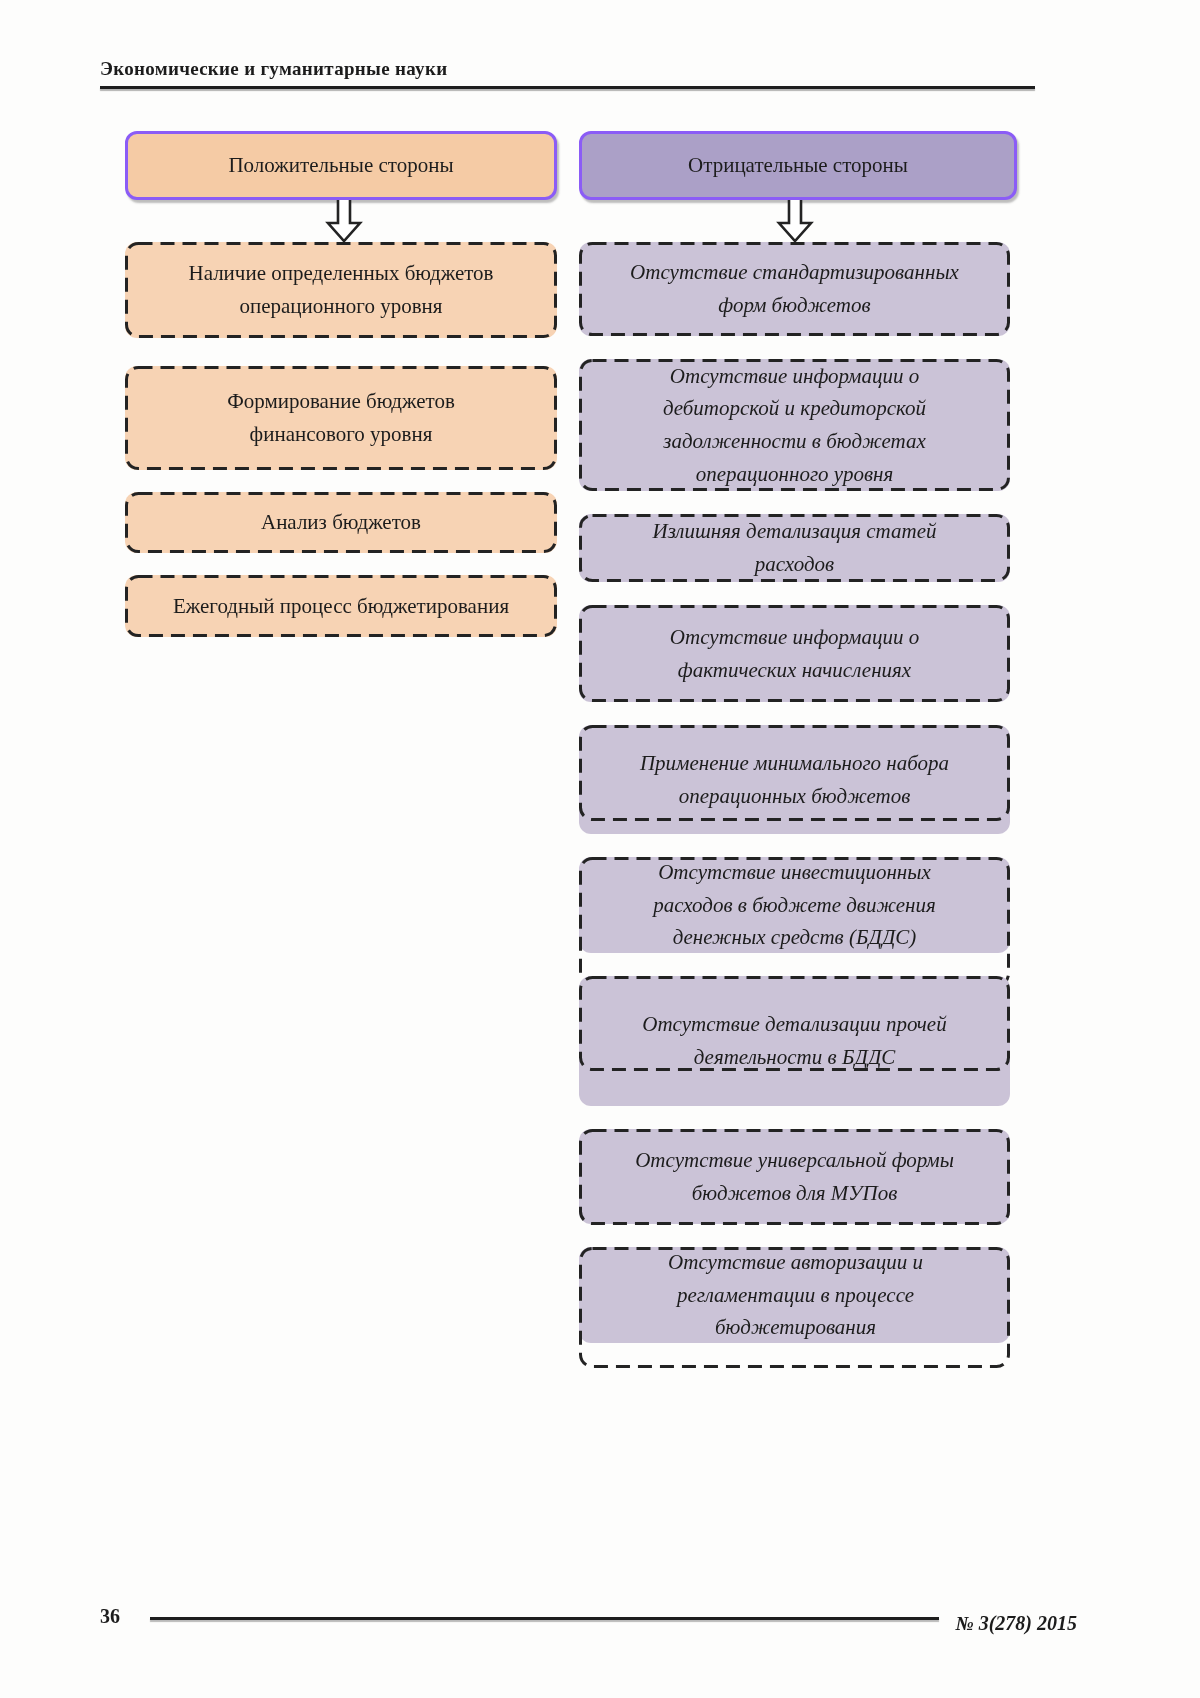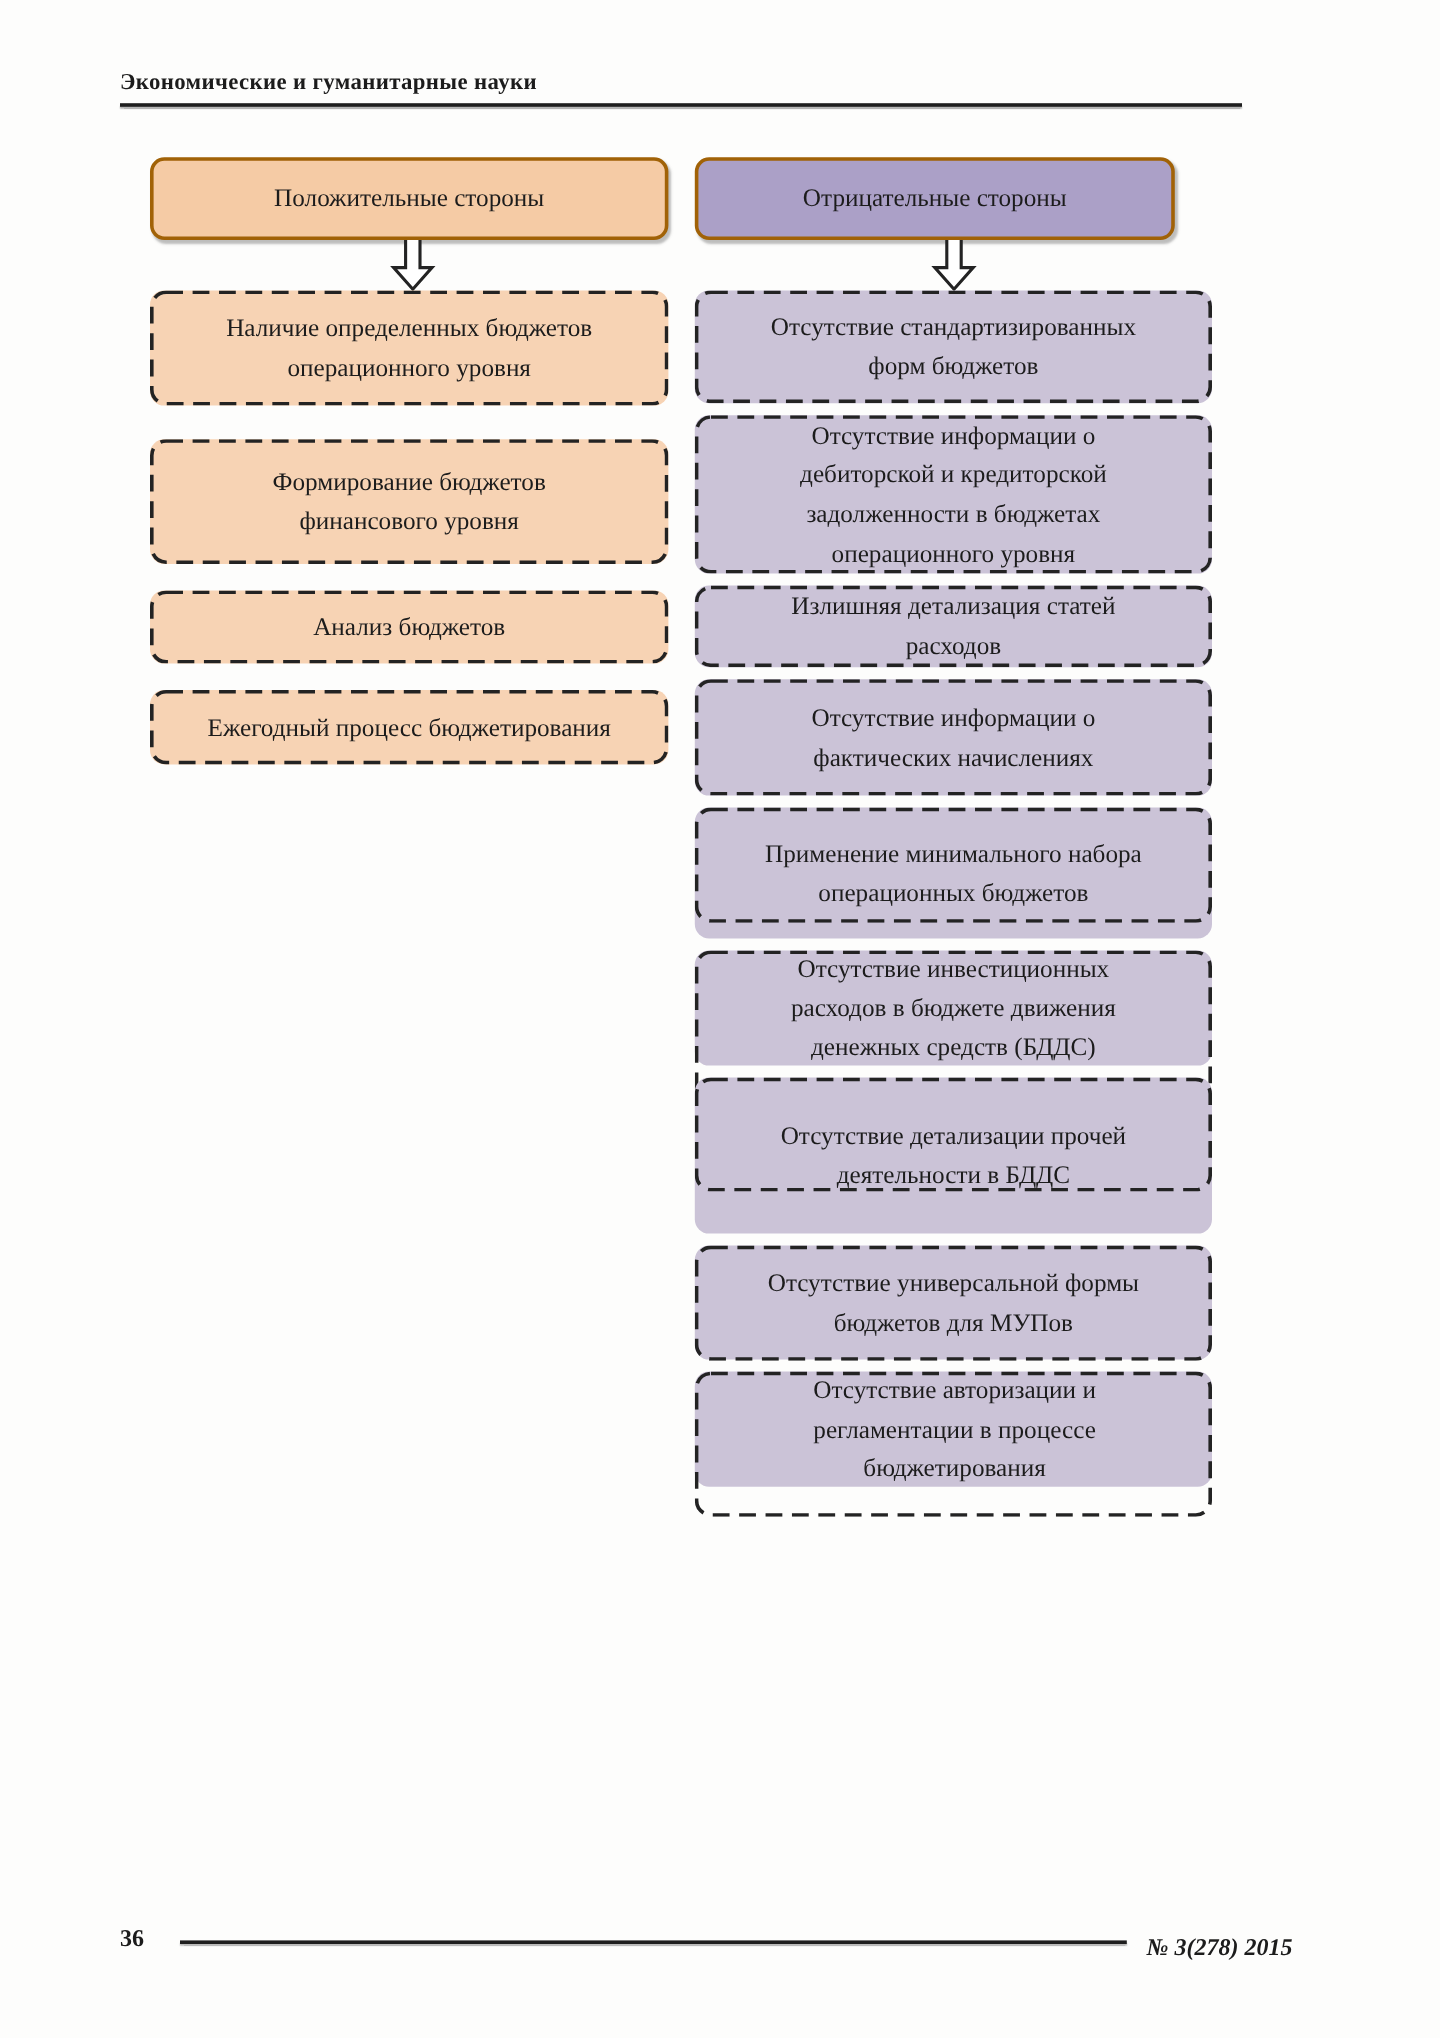--- a/index.html
+++ b/index.html
@@ -16,28 +16,28 @@
     position:absolute;left:100px;top:58px;
     font-size:19px;font-weight:bold;letter-spacing:.3px;
   }
   .jhead-rule{
     position:absolute;left:100px;top:86px;width:935px;height:3px;
     background:#1e1e1e;box-shadow:0 2px 1px rgba(120,120,120,.55);
   }
   
   .hdr-box{
     position:absolute;top:131px;height:69px;
-    border:3px solid #a16207;border-radius:12px;
+    border:3px solid #8b5cf6;border-radius:12px;
     box-sizing:border-box;
     display:flex;align-items:center;justify-content:center;
     font-size:21px;
     box-shadow:2px 3px 2px rgba(110,110,110,.45);
   }
   .hdr-pos{left:125px;width:432px;background:#f5cba5;}
-  .hdr-neg{left:579px;width:400px;background:#aba0c7;}
+  .hdr-neg{left:579px;width:438px;background:#aba0c7;}
   
   .arrow{position:absolute;top:200px;width:44px;height:43px;}
   .arrow-pos{left:322px;}
   .arrow-neg{left:773px;}
   
   .col{position:absolute;top:242px;}
   .col-pos{left:125px;width:432px;}
   .col-neg{left:579px;width:431px;}
   .dbox{
     position:relative;
@@ -50,21 +50,21 @@
     padding:4px 14px;
   }
   .dbox svg.dash{position:absolute;left:0;top:0;pointer-events:none;}
   .col-pos .dbox{background:#f7d3b4;}
   .col-neg .dbox{background:#cbc3d7;}
   
   .col-pos .dbox:nth-of-type(1){height:96px;margin-bottom:28px;}
   .col-pos .dbox:nth-of-type(2){height:104px;margin-bottom:22px;}
   .col-pos .dbox:nth-of-type(3){height:61px;margin-bottom:22px;text-align:right;}
   .col-pos .dbox:nth-of-type(4){height:62px;}
-  .col-neg .dbox{margin-bottom:10px;}
+  .col-neg .dbox{margin-bottom:23px;font-style:italic;}
   .col-neg .dbox:nth-of-type(1){height:94px;}
   .col-neg .dbox:nth-of-type(2){height:132px;}
   .col-neg .dbox:nth-of-type(3){height:68px;}
   .col-neg .dbox:nth-of-type(4){height:97px;}
   .col-neg .dbox:nth-of-type(5){height:109px;}
   .col-neg .dbox:nth-of-type(6){height:96px;}
   .col-neg .dbox:nth-of-type(7){height:130px;}
   .col-neg .dbox:nth-of-type(8){height:95px;}
   .col-neg .dbox:nth-of-type(9){height:96px;padding-left:16px;}
   .col-neg .dbox:nth-of-type(10){height:121px;}

